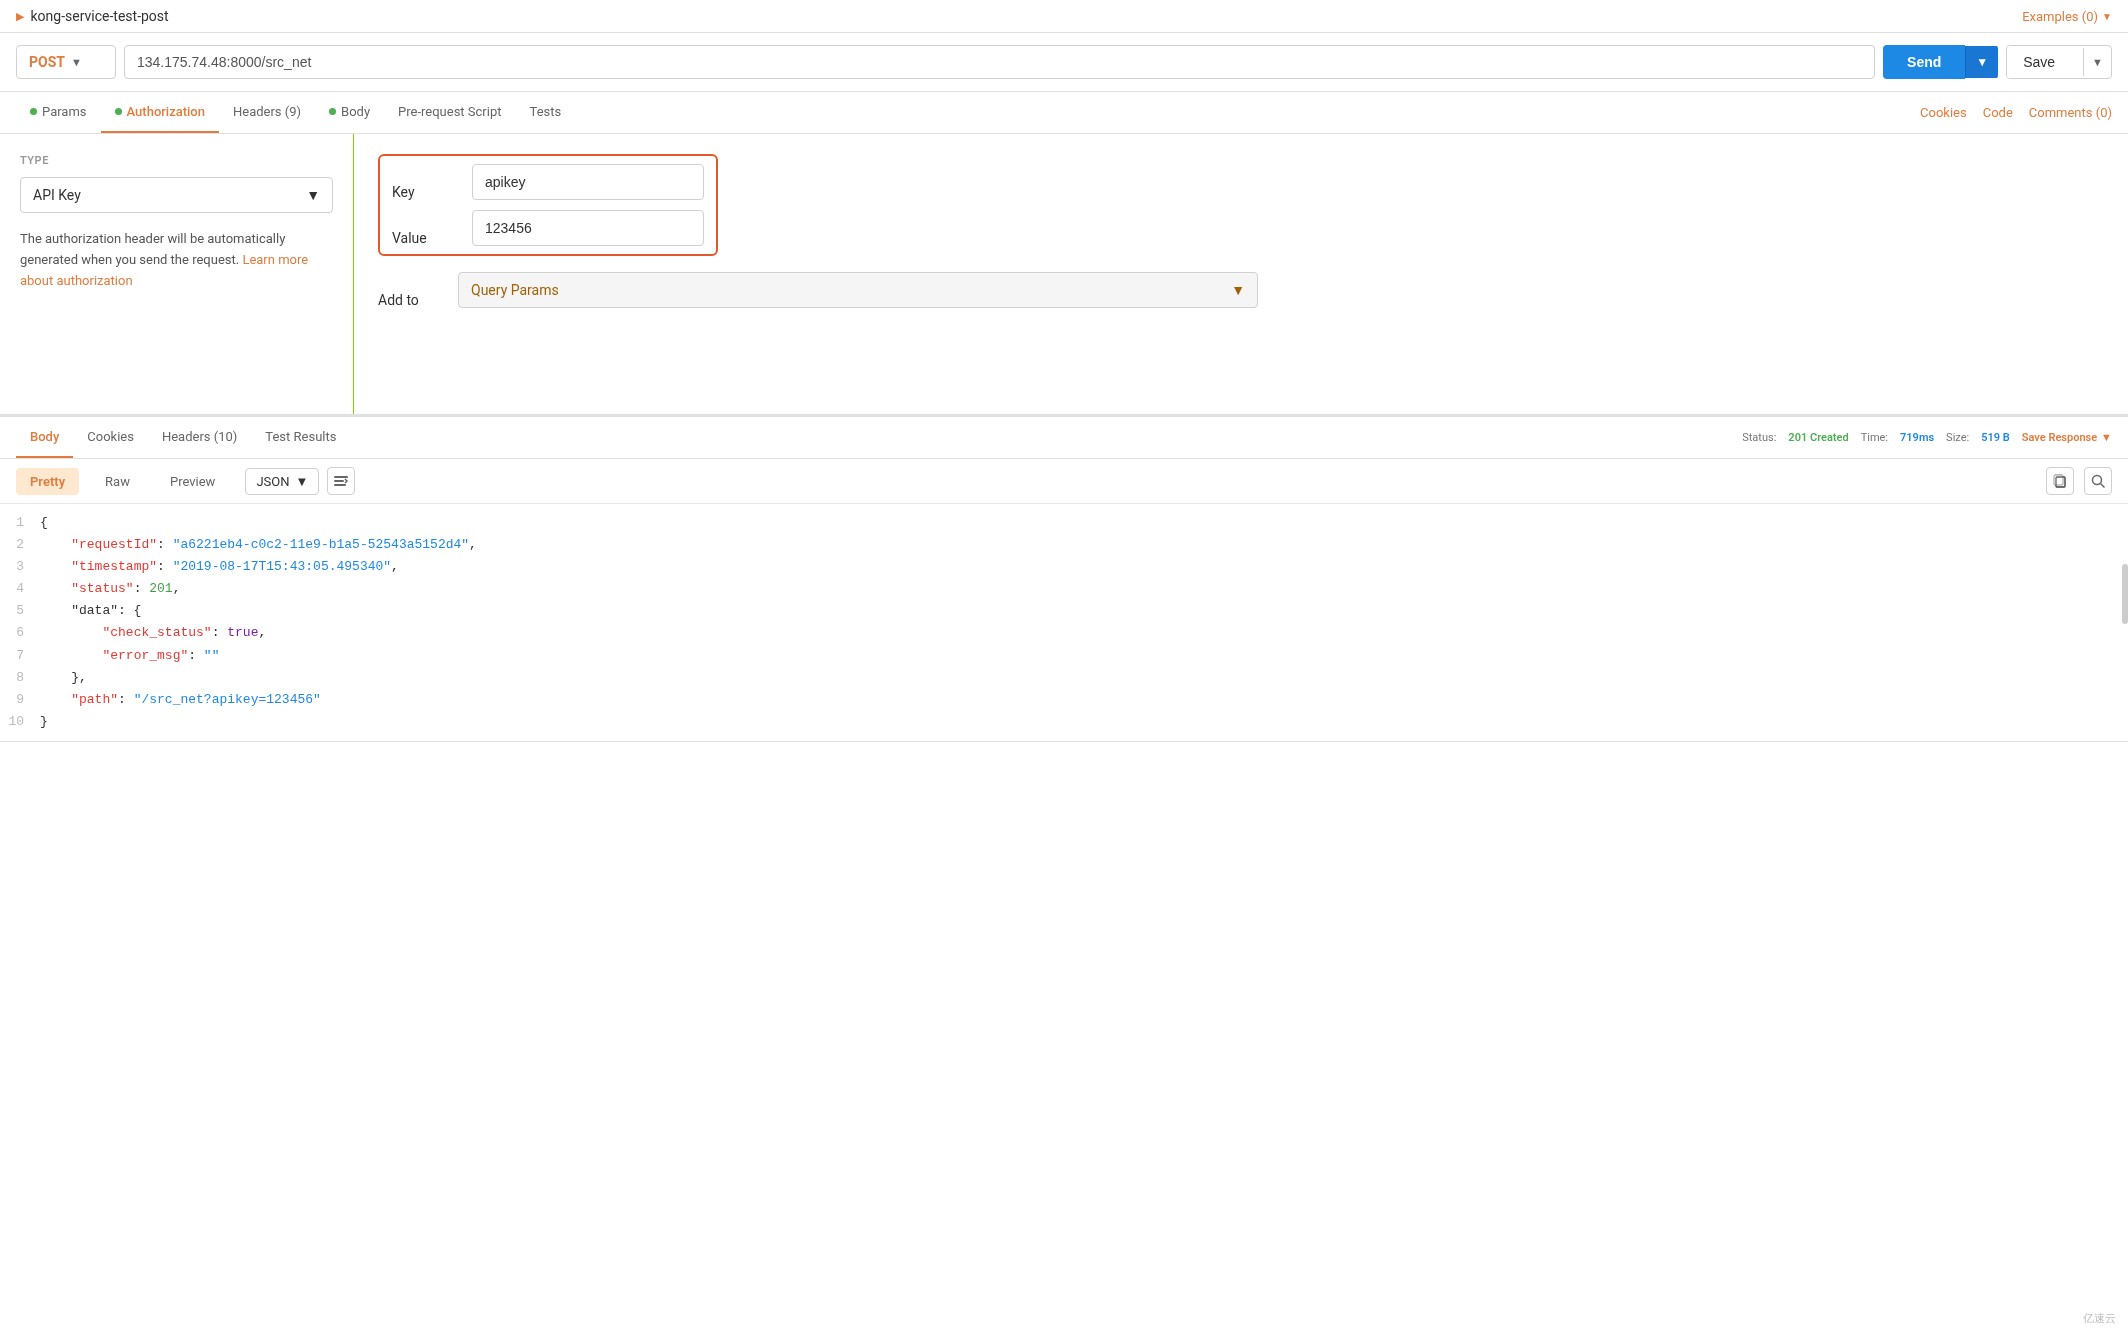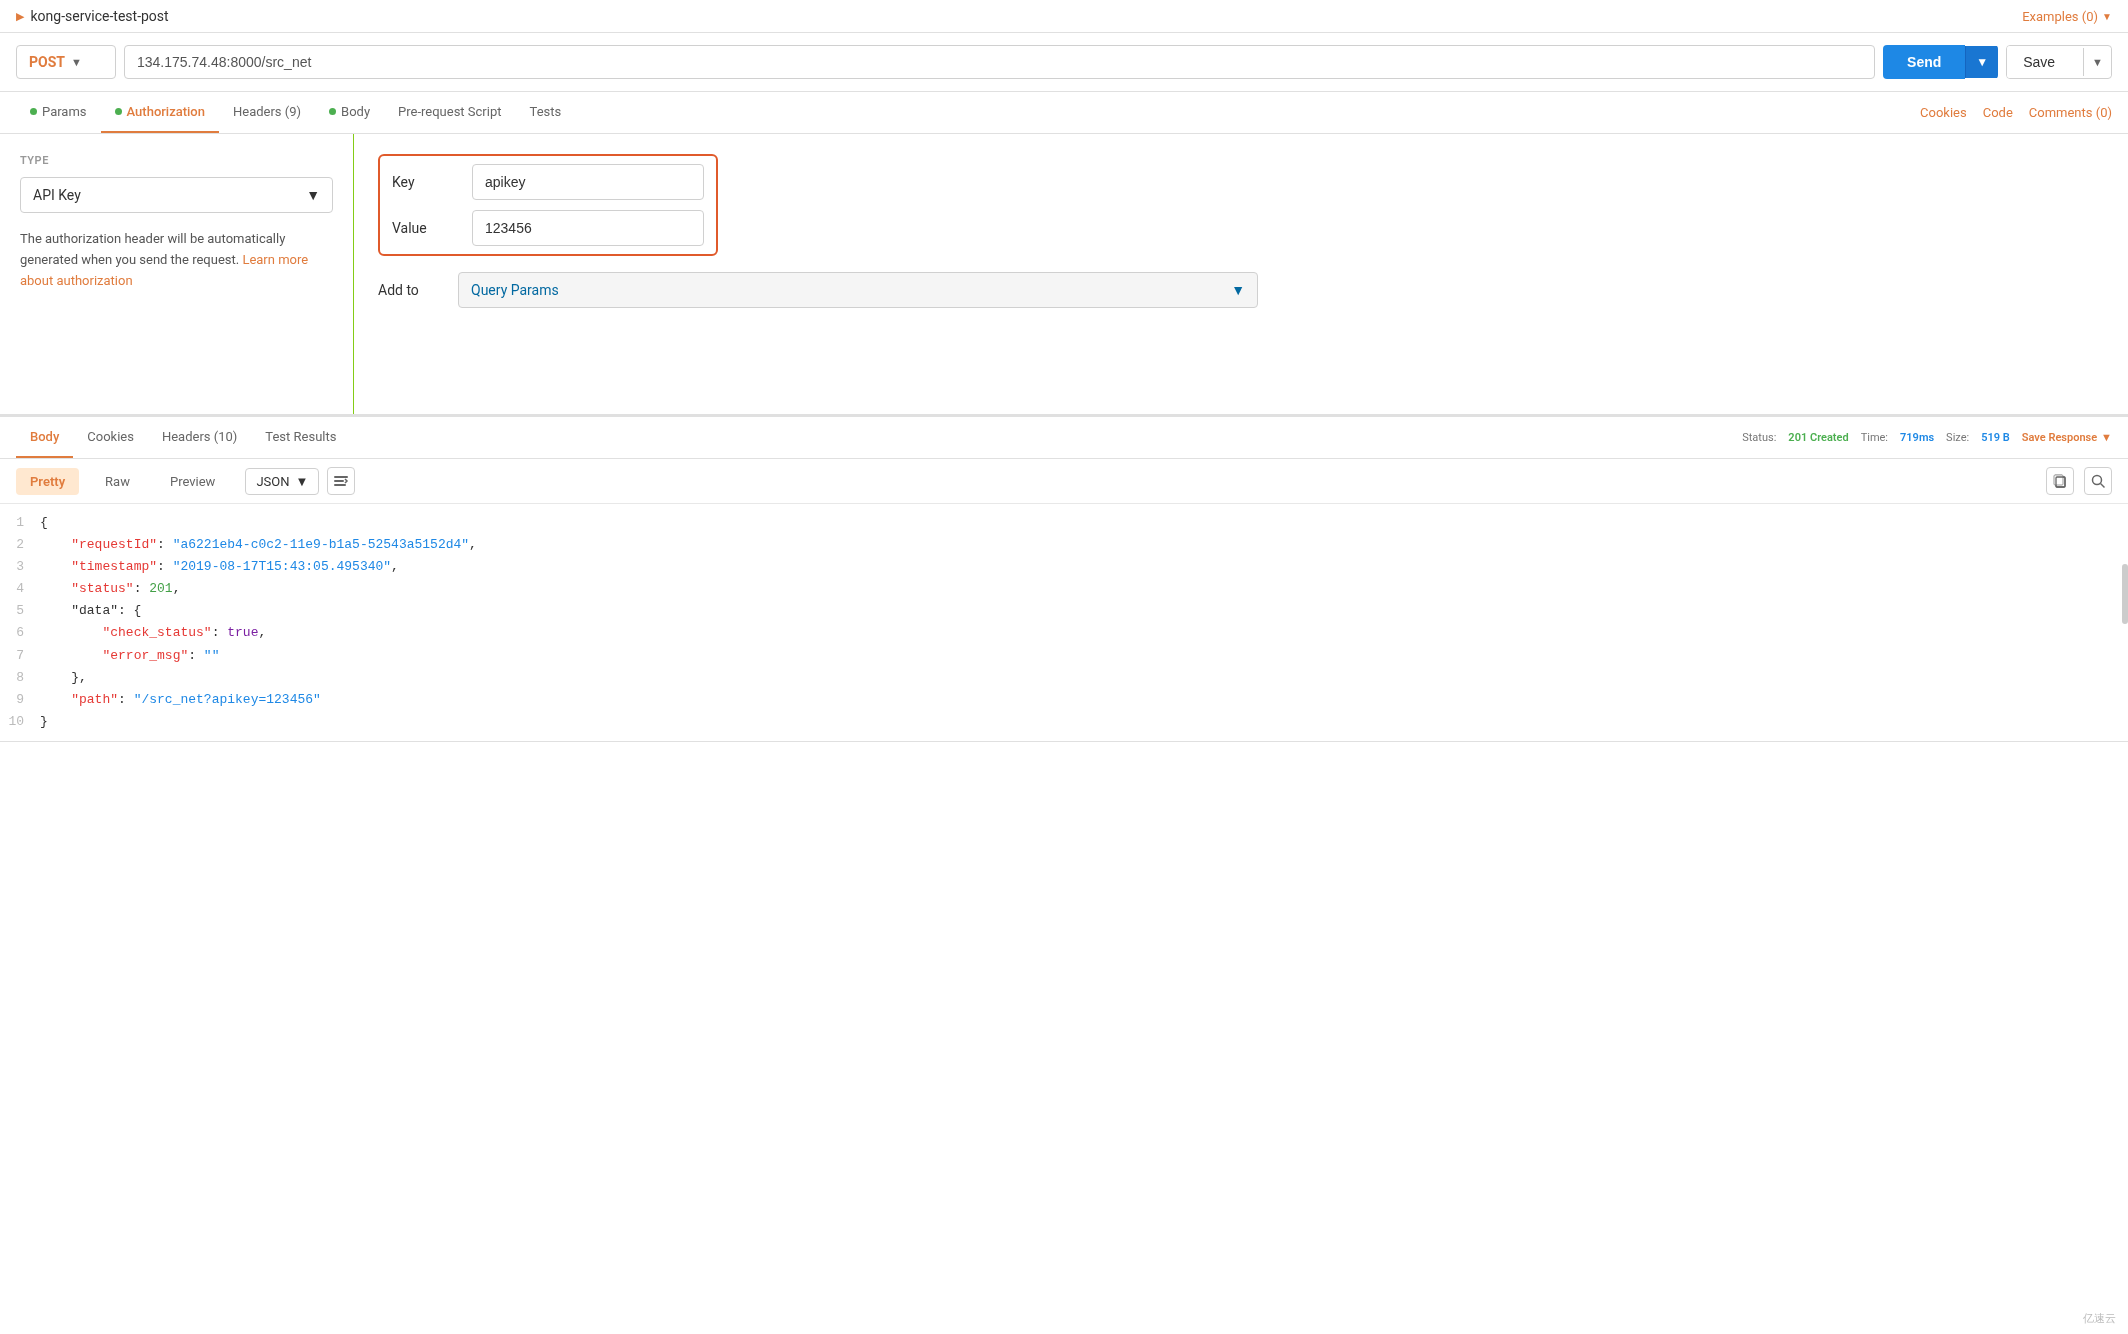--- a/index.html
+++ b/index.html
@@ -76,29 +76,29 @@
     .type-label { font-size: 11px; font-weight: 600; color: #999; text-transform: uppercase; letter-spacing: 0.5px; margin-bottom: 10px; }
     .type-select {
       display: flex; align-items: center; justify-content: space-between;
       border: 1px solid #d0d0d0; border-radius: 4px; padding: 9px 12px;
       font-size: 14px; color: #333; cursor: pointer; background: #fff; width: 100%; margin-bottom: 16px;
     }
     .auth-desc { font-size: 13px; color: #555; line-height: 1.6; }
     .auth-desc a { color: #e07c3e; text-decoration: none; }
 
     .auth-right { flex: 1; padding: 20px 24px; }
-    .auth-field { display: flex; align-items: center; margin-bottom: 16px; }
+    .auth-field { display: flex; align-items: flex-end; margin-bottom: 16px; }
     .auth-field-label { width: 80px; font-size: 14px; color: #333; flex-shrink: 0; }
     .auth-field-input {
       flex: 1; border: 1px solid #d0d0d0; border-radius: 4px; padding: 9px 12px;
       font-size: 14px; color: #333; background: #fff; outline: none;
     }
     .auth-field-select {
       flex: 1; border: 1px solid #d0d0d0; border-radius: 4px; padding: 9px 12px;
-      font-size: 14px; color: #0369a1; background: #f5f5f5; cursor: pointer;
+      font-size: 14px; color: #a16207; background: #f5f5f5; cursor: pointer;
       display: flex; align-items: center; justify-content: space-between;
     }
 
     
     .resp-tabs-bar {
       display: flex; align-items: center; justify-content: space-between;
       padding: 0 16px; border-bottom: 1px solid #e0e0e0; border-top: 3px solid #e0e0e0; background: #fff;
     }
     .resp-tabs-left { display: flex; align-items: center; }
     .resp-tab {

